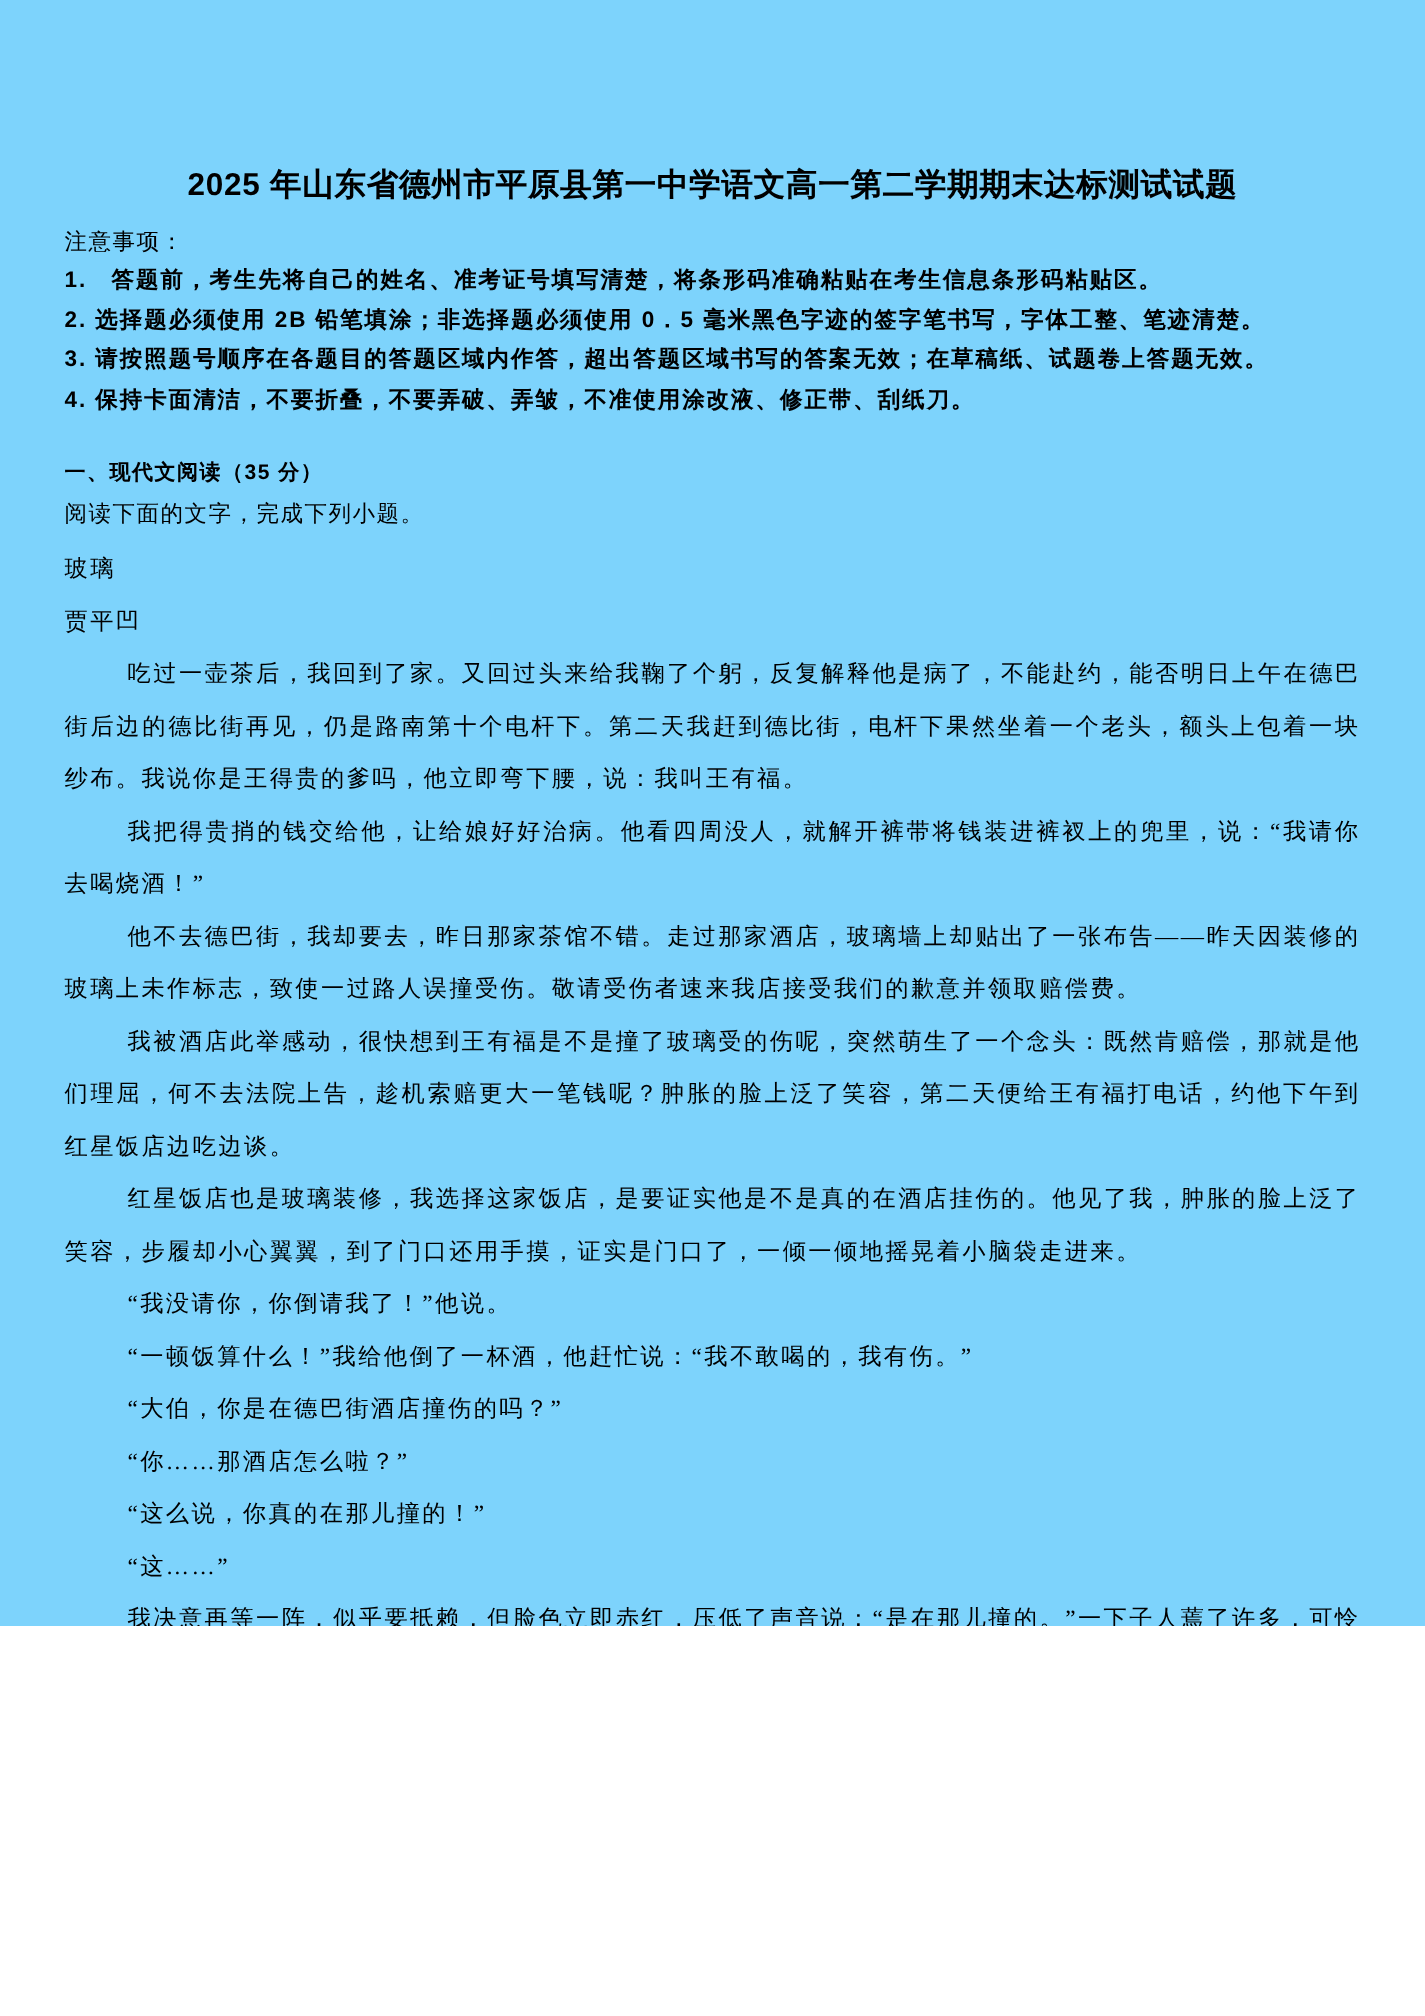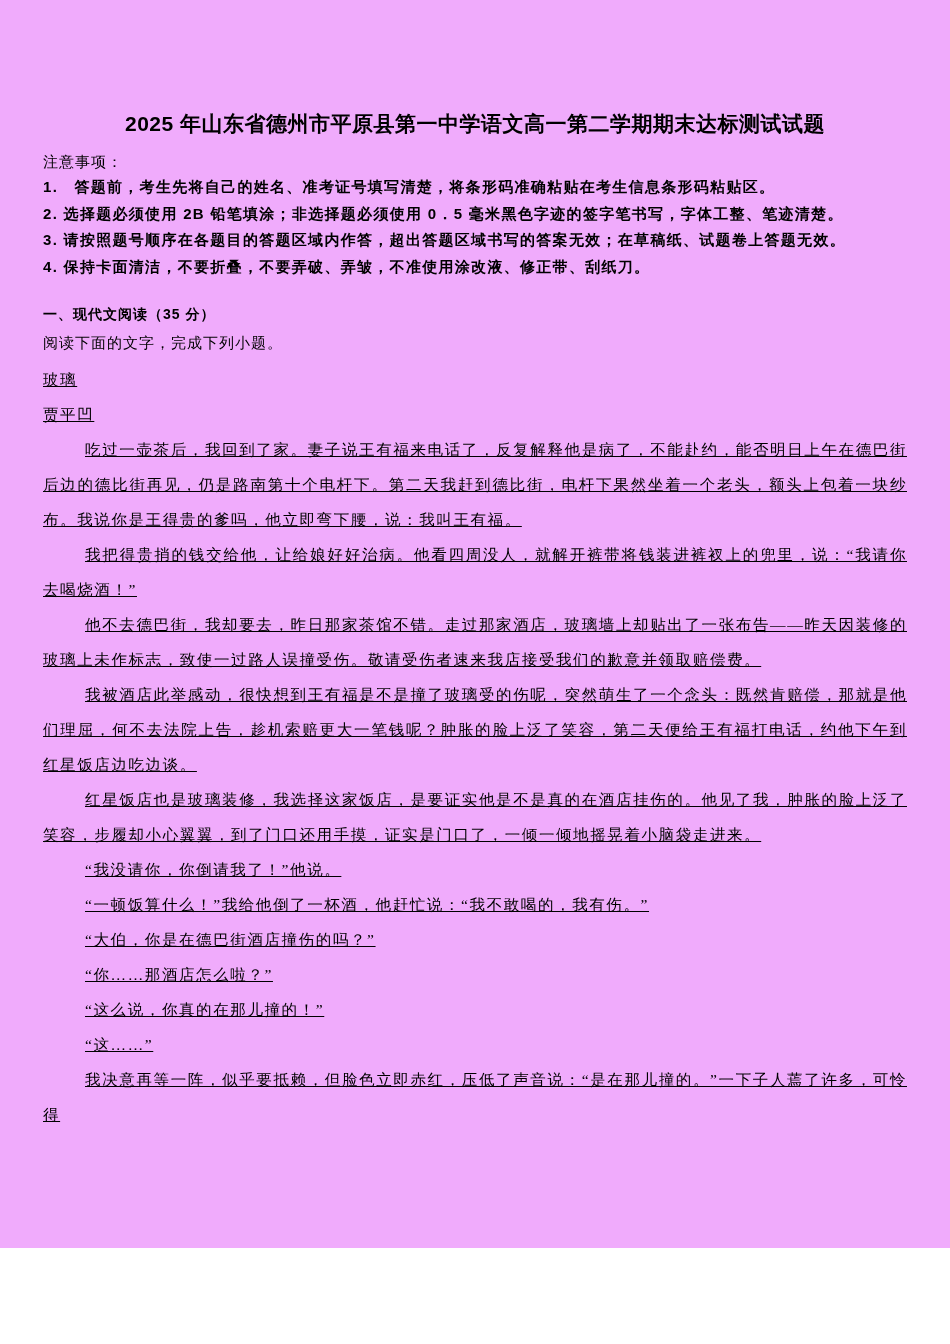--- a/index.html
+++ b/index.html
@@ -1,22 +1,22 @@
 <!DOCTYPE html>
 <html><head>
 <meta charset="utf-8">
 <style>
   * { box-sizing: border-box; }
   html, body { margin: 0; padding: 0; background: #ffffff; }
   .doc {
     position: relative;
     width: 950px;
-    height: 1248px;
+    height: 1084px;
     margin: 0 auto;
-    background: #f0abfc;
+    background: #7dd3fc;
     color: #000000;
     padding: 110px 43px 0 43px;
     overflow: hidden;
     font-family: "Liberation Serif", "DejaVu Serif", serif;
   }
   .title {
     margin: 0;
     font-family: "Liberation Sans", "DejaVu Sans", sans-serif;
     font-weight: bold;
     font-size: 21px;
@@ -54,21 +54,20 @@
     font-size: 15px;
     line-height: 24px;
     letter-spacing: 1px;
   }
   .passage {
     margin-top: 7px;
     font-size: 15.5px;
     line-height: 35px;
     letter-spacing: 1.6px;
     text-align: justify;
-    text-decoration: underline;
   }
   .passage p { margin: 0; }
   .passage p.indent { text-indent: 42px; }
 </style>
 </head>
 <body>
 
 <div class="doc">
 
   <h1 class="title">2025 年山东省德州市平原县第一中学语文高一第二学期期末达标测试试题</h1>
@@ -80,21 +79,21 @@
     <p class="notice-item">3. 请按照题号顺序在各题目的答题区域内作答，超出答题区域书写的答案无效；在草稿纸、试题卷上答题无效。</p>
     <p class="notice-item">4. 保持卡面清洁，不要折叠，不要弄破、弄皱，不准使用涂改液、修正带、刮纸刀。</p>
   </div>
 
   <h2 class="section-heading">一、现代文阅读（35 分）</h2>
   <p class="instruction">阅读下面的文字，完成下列小题。</p>
 
   <div class="passage">
     <p>玻璃</p>
     <p>贾平凹</p>
-    <p class="indent">吃过一壶茶后，我回到了家。妻子说王有福来电话了，反复解释他是病了，不能赴约，能否明日上午在德巴街后边的德比街再见，仍是路南第十个电杆下。第二天我赶到德比街，电杆下果然坐着一个老头，额头上包着一块纱布。我说你是王得贵的爹吗，他立即弯下腰，说：我叫王有福。</p>
+    <p class="indent">吃过一壶茶后，我回到了家。又回过头来给我鞠了个躬，反复解释他是病了，不能赴约，能否明日上午在德巴街后边的德比街再见，仍是路南第十个电杆下。第二天我赶到德比街，电杆下果然坐着一个老头，额头上包着一块纱布。我说你是王得贵的爹吗，他立即弯下腰，说：我叫王有福。</p>
     <p class="indent">我把得贵捎的钱交给他，让给娘好好治病。他看四周没人，就解开裤带将钱装进裤衩上的兜里，说：“我请你去喝烧酒！”</p>
     <p class="indent">他不去德巴街，我却要去，昨日那家茶馆不错。走过那家酒店，玻璃墙上却贴出了一张布告——昨天因装修的玻璃上未作标志，致使一过路人误撞受伤。敬请受伤者速来我店接受我们的歉意并领取赔偿费。</p>
     <p class="indent">我被酒店此举感动，很快想到王有福是不是撞了玻璃受的伤呢，突然萌生了一个念头：既然肯赔偿，那就是他们理屈，何不去法院上告，趁机索赔更大一笔钱呢？肿胀的脸上泛了笑容，第二天便给王有福打电话，约他下午到红星饭店边吃边谈。</p>
     <p class="indent">红星饭店也是玻璃装修，我选择这家饭店，是要证实他是不是真的在酒店挂伤的。他见了我，肿胀的脸上泛了笑容，步履却小心翼翼，到了门口还用手摸，证实是门口了，一倾一倾地摇晃着小脑袋走进来。</p>
     <p class="indent">“我没请你，你倒请我了！”他说。</p>
     <p class="indent">“一顿饭算什么！”我给他倒了一杯酒，他赶忙说：“我不敢喝的，我有伤。”</p>
     <p class="indent">“大伯，你是在德巴街酒店撞伤的吗？”</p>
     <p class="indent">“你……那酒店怎么啦？”</p>
     <p class="indent">“这么说，你真的在那儿撞的！”</p>
     <p class="indent">“这……”</p>

